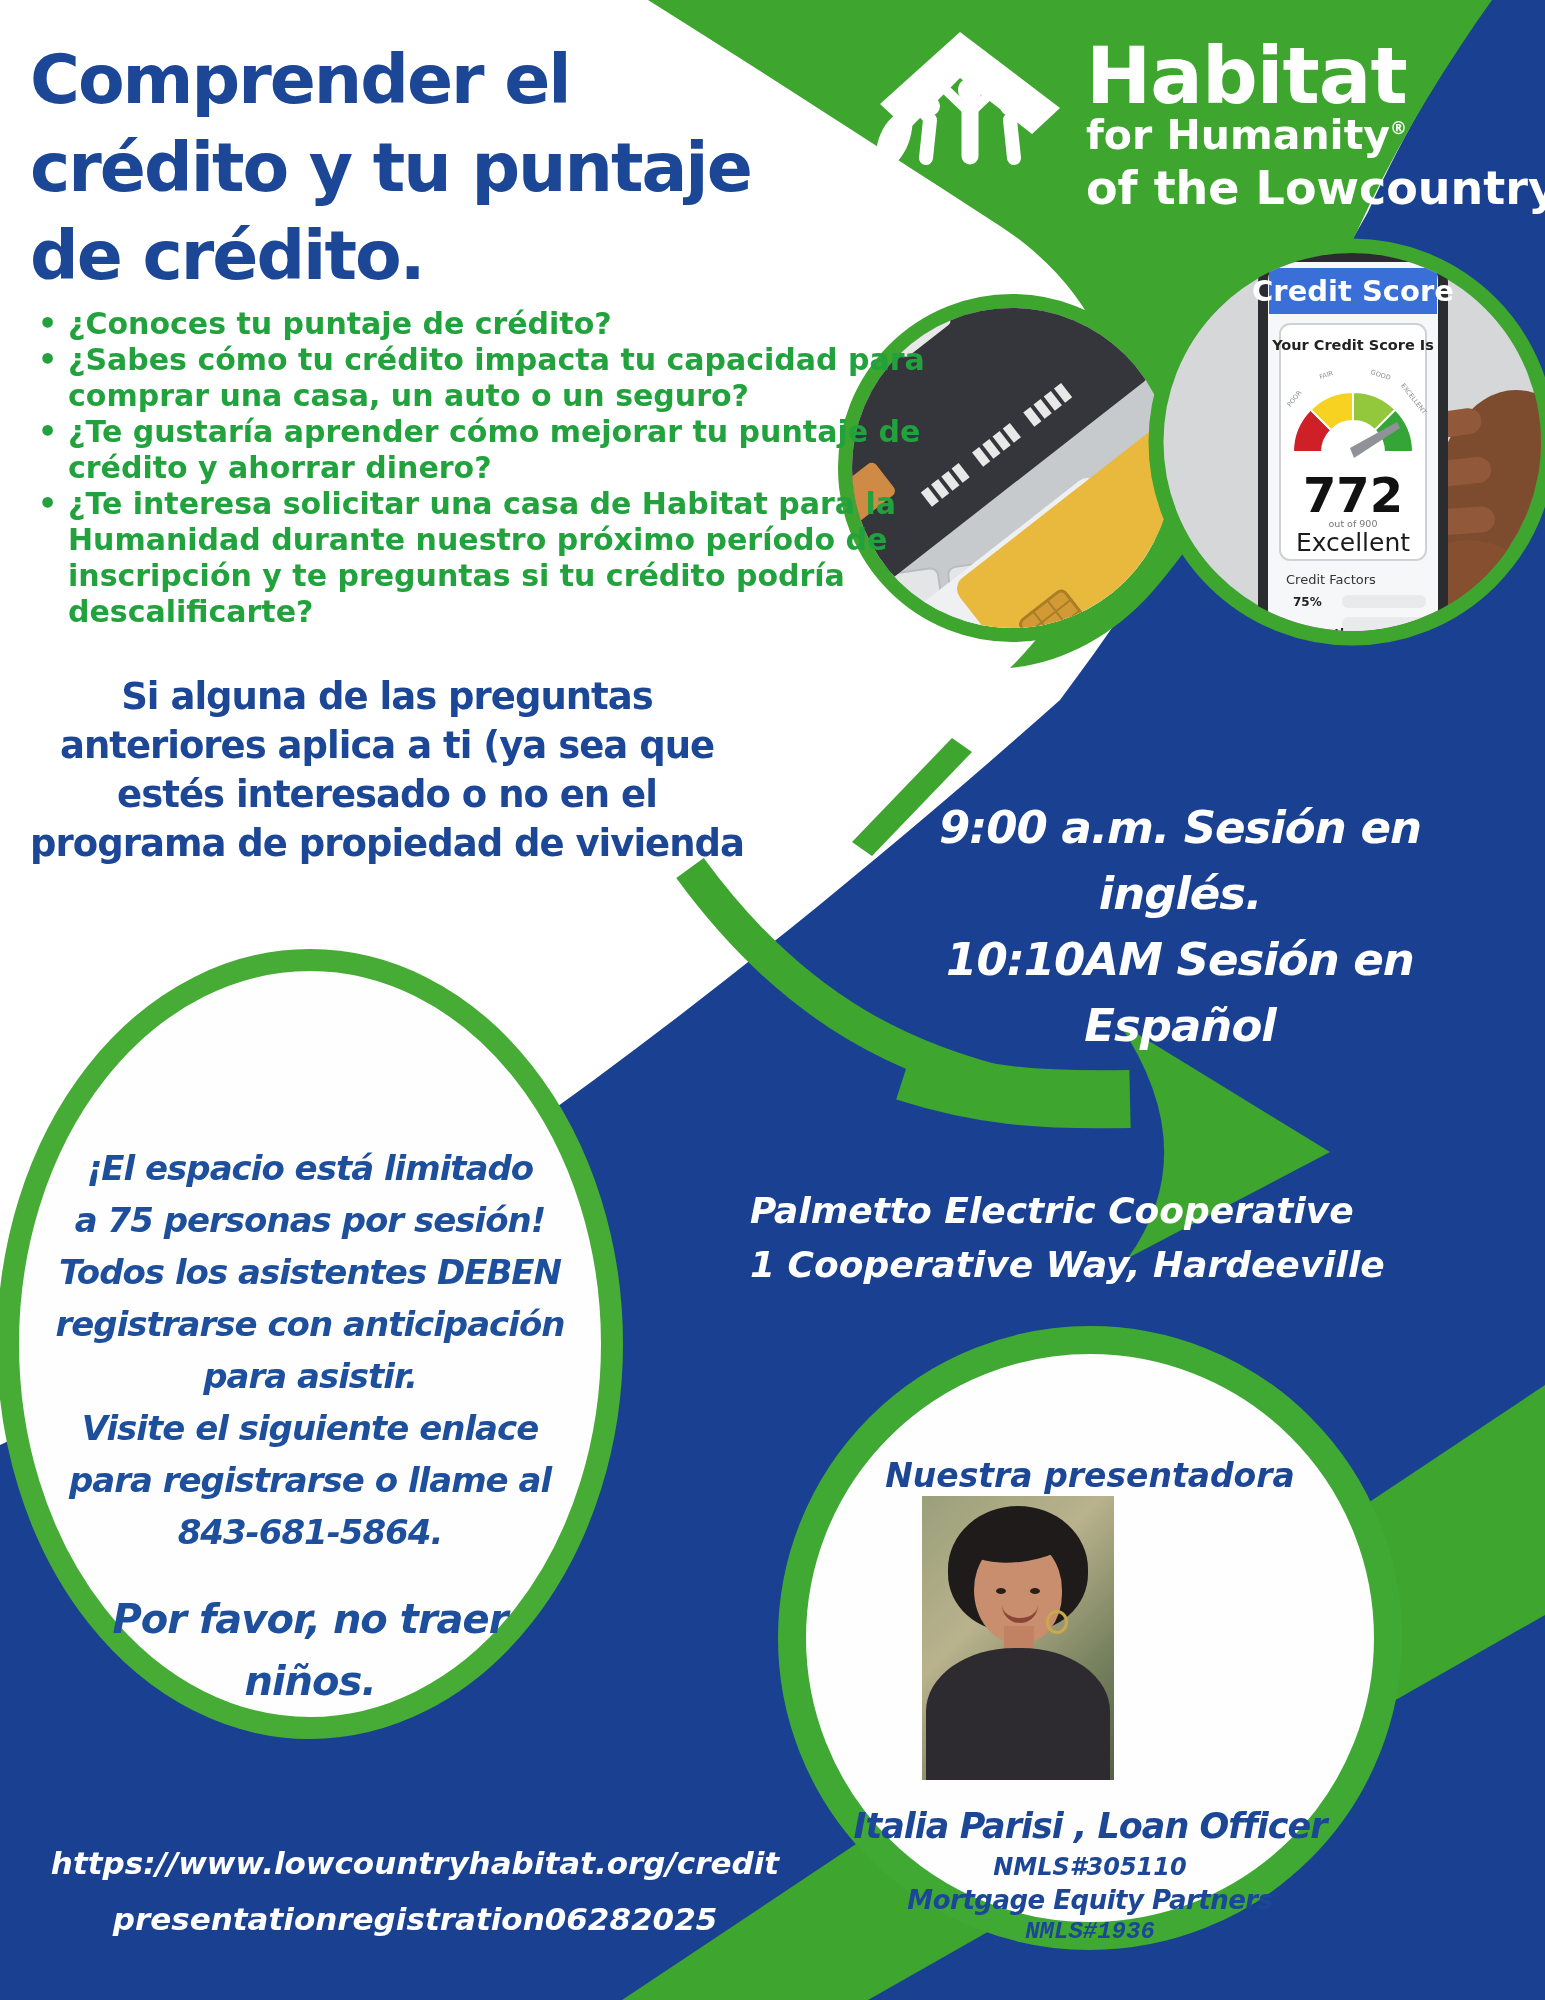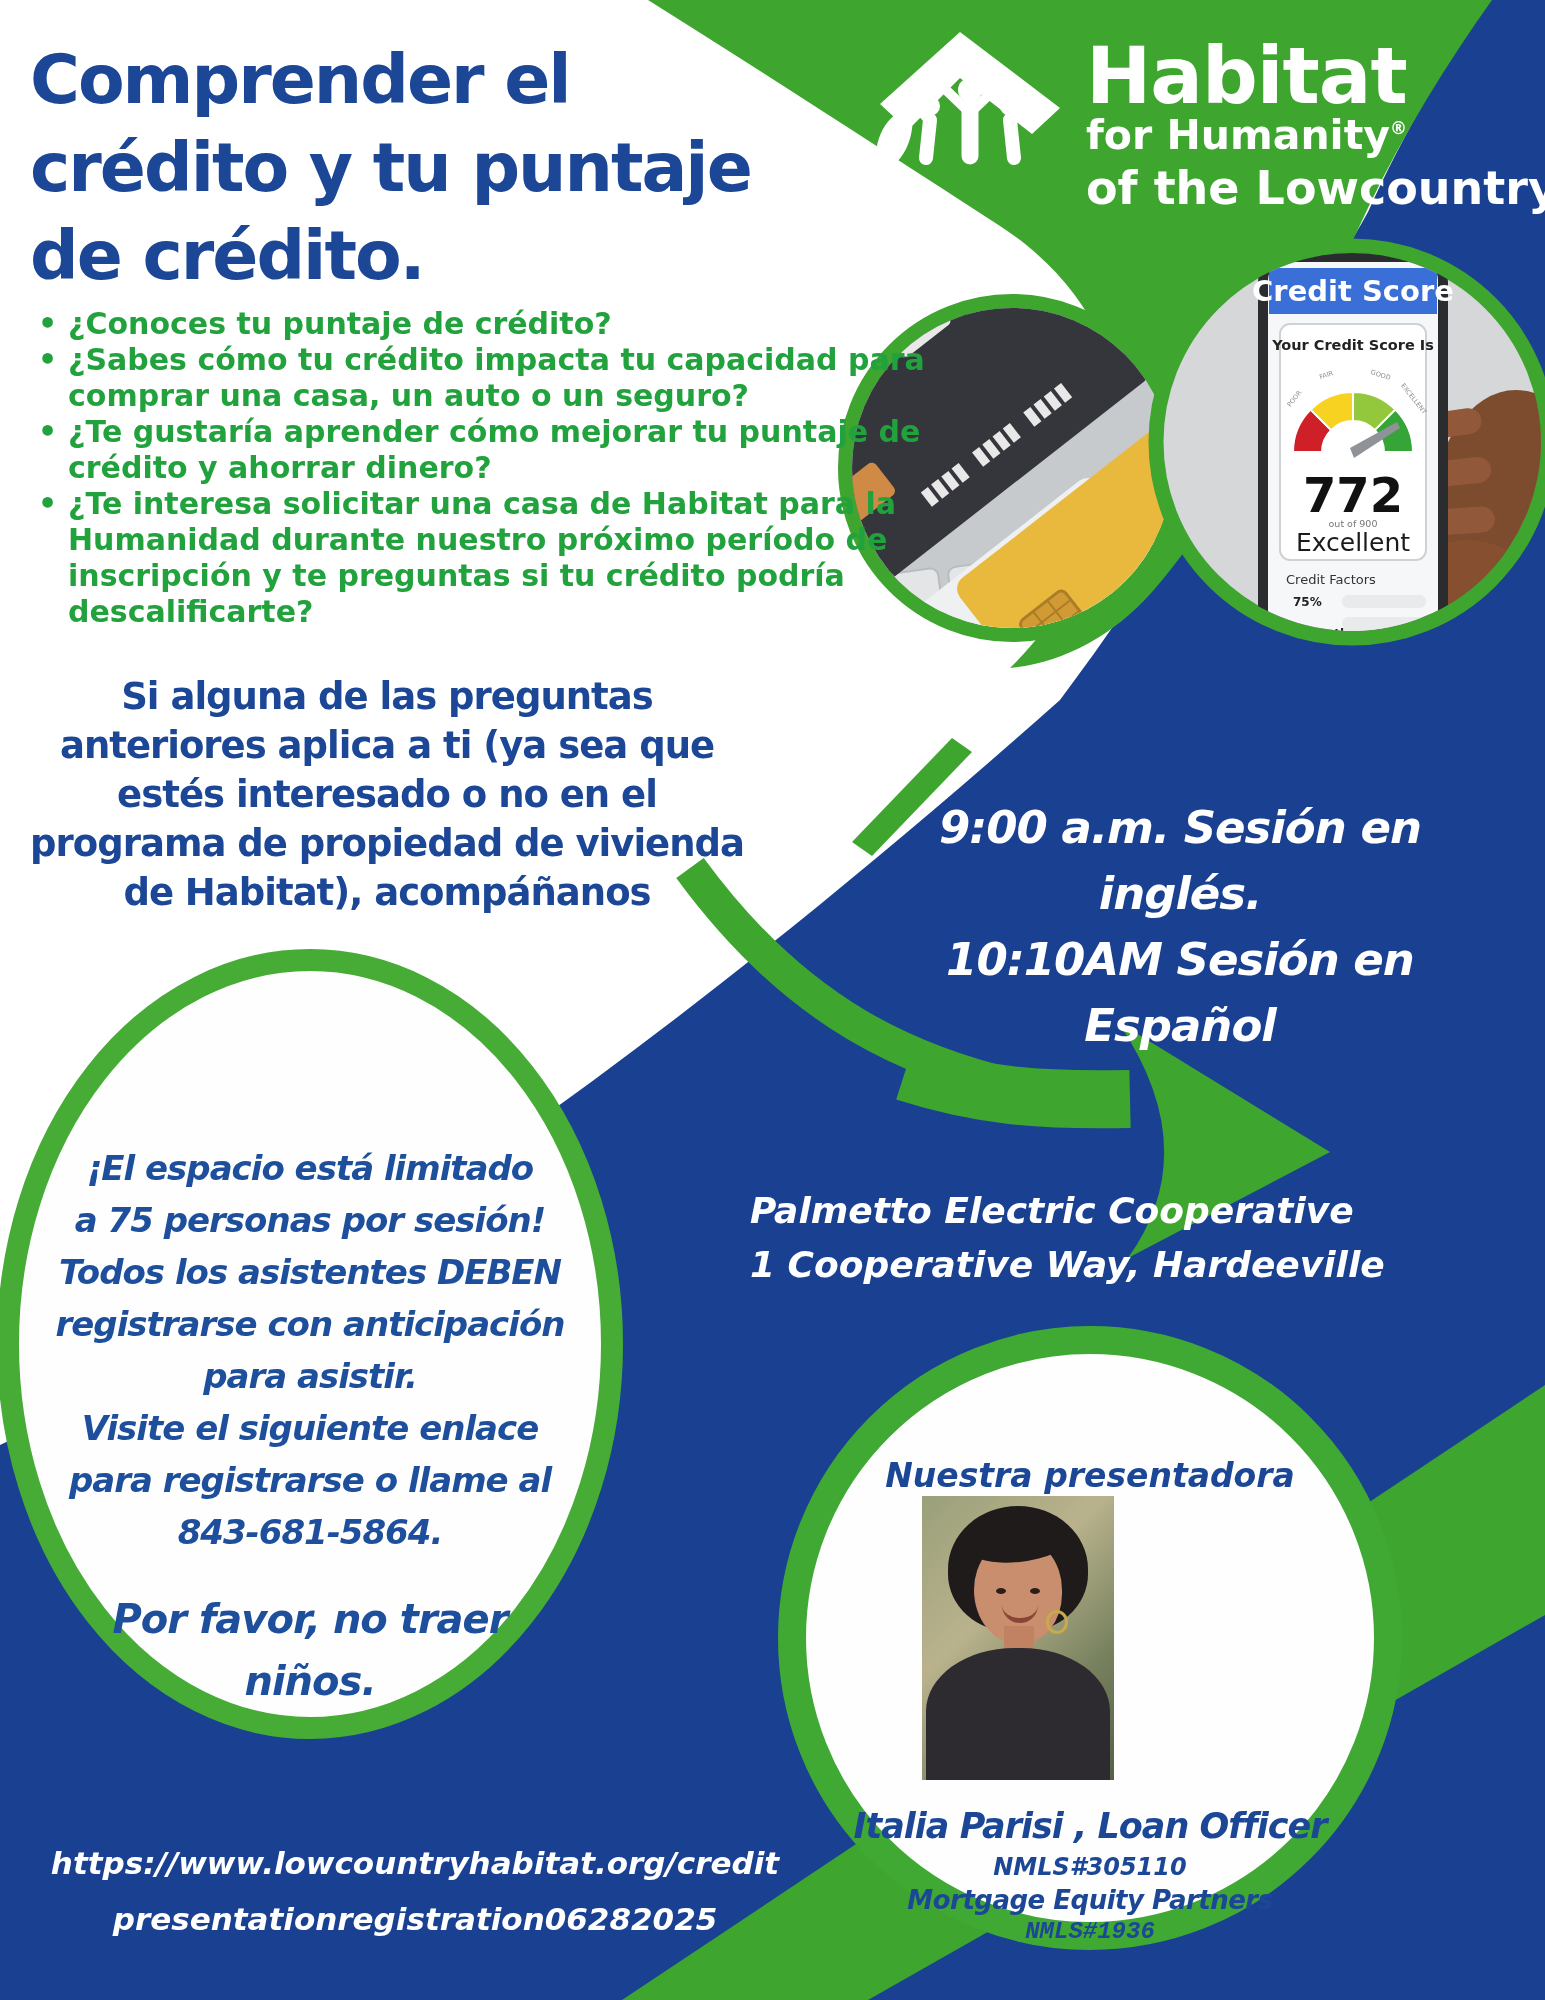--- a/index.html
+++ b/index.html
@@ -236,21 +236,20 @@
       <div class="nowrap">inscripción y te preguntas si tu crédito podría</div>
       <div class="nowrap">descalificarte?</div>
     </div>
   </div>
 
   <div class="abs intro">
     <div class="nowrap">Si alguna de las preguntas</div>
     <div class="nowrap">anteriores aplica a ti (ya sea que</div>
     <div class="nowrap">estés interesado o no en el</div>
     <div class="nowrap">programa de propiedad de vivienda</div>
-    <div class="nowrap">de Habitat), acompáñanos</div>
   </div>
 
   <div class="abs schedule">
     <div class="nowrap">9:00 a.m. Sesión en</div>
     <div class="nowrap">inglés.</div>
     <div class="nowrap">10:10AM Sesión en</div>
     <div class="nowrap">Español</div>
   </div>
 
   <div class="abs location">

